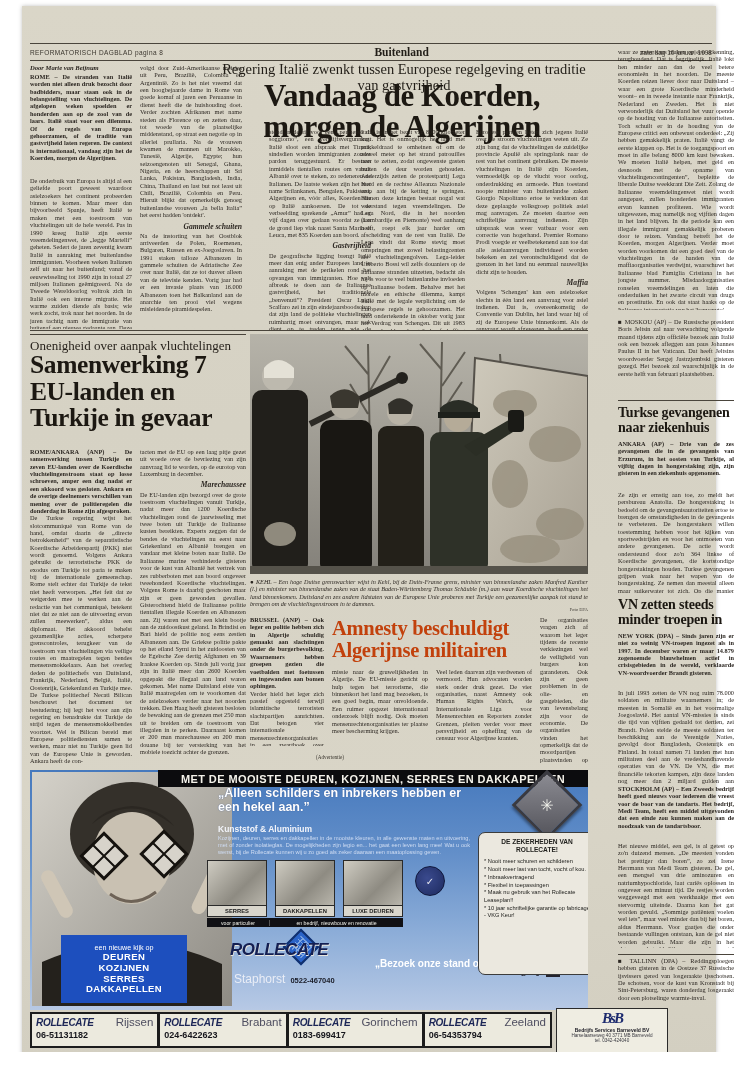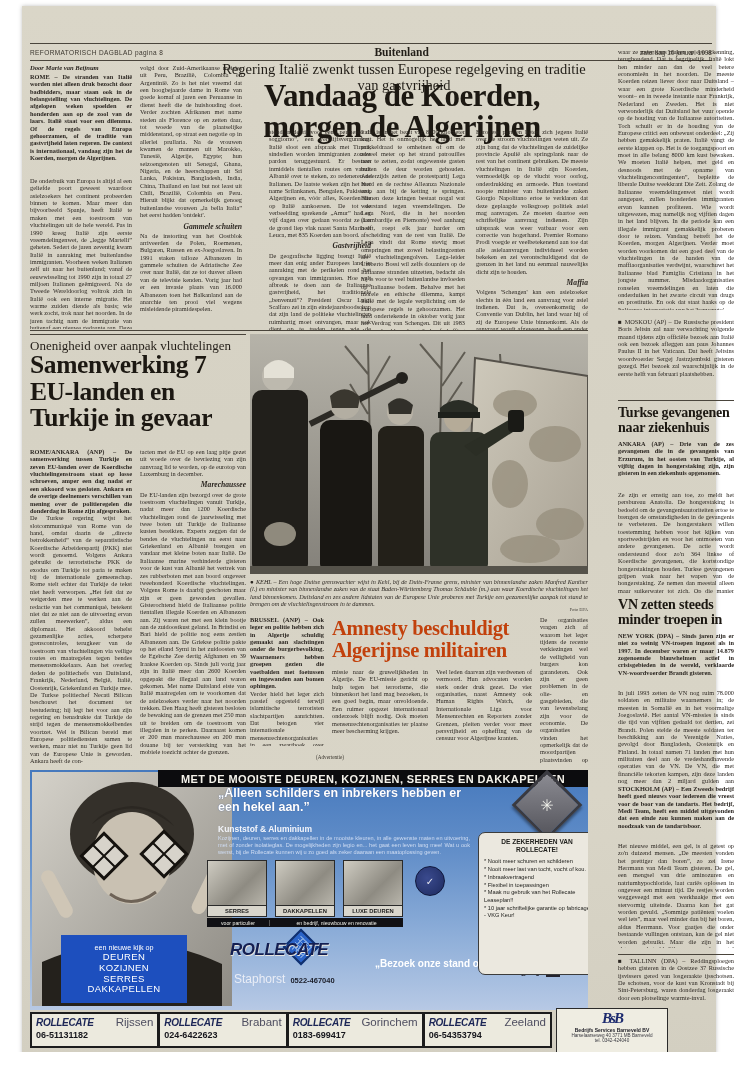--- a/index.html
+++ b/index.html
@@ -59,21 +59,21 @@
   .ad-ph .img{height:44px;background:linear-gradient(135deg,#cfccc2 0%,#8e8b82 60%,#b9b6ac 100%);border:1px solid #2a2a2a;}
   .ad-ph .lbl{height:10px;background:#d9d6cc;color:#1a1a1a;font-weight:bold;font-size:5.8px;
               display:flex;align-items:center;justify-content:center;border:1px solid #2a2a2a;border-top:0;}
   .ad-strip{position:absolute;left:177px;top:148px;width:196px;height:9px;background:#101014;
             color:#efefe8;font-size:5.2px;display:flex;align-items:center;}
   .ad-strip .s1{width:62px;text-align:center;border-right:1px solid #555;}
   .ad-strip .s2{flex:1;text-align:center;}
   .bluebox{position:absolute;left:31px;top:157px;width:126px;height:68px;background:#1d4fbe;
            color:#ffffff;text-align:center;display:flex;flex-direction:column;justify-content:center;gap:0;margin-top:8px;}
   .bluebox .t0{font-size:7.2px;}
-  .bluebox .tb{font-weight:normal;font-size:9.5px;letter-spacing:.4px;line-height:1.12;}
+  .bluebox .tb{font-weight:bold;font-size:9.5px;letter-spacing:.4px;line-height:1.12;}
   .rol-logo{position:absolute;left:200px;top:170px;width:140px;height:28px;}
   .rol-logo .dia{position:absolute;left:58px;top:-6px;width:22px;height:22px;background:#2a63c8;
                  transform:rotate(45deg);border:2px solid #11306e;}
   .rol-logo .dia i{position:absolute;inset:3px;background:
       repeating-linear-gradient(0deg,transparent 0 3px,#7ea6e0 3px 4px),
       repeating-linear-gradient(90deg,transparent 0 3px,#7ea6e0 3px 4px);}
   .rol-logo b{position:relative;font-style:italic;font-size:17px;letter-spacing:-.5px;color:#141f52;
               text-shadow:0.6px 0.6px 0 #e8e6df;}
   .rol-sm{font-style:italic;font-weight:bold;font-size:10px;letter-spacing:-.3px;color:#1c2656;}
   .ad-bezoek{position:absolute;left:345px;top:188px;width:130px;color:#ffffff;font-weight:bold;font-size:10px;}

